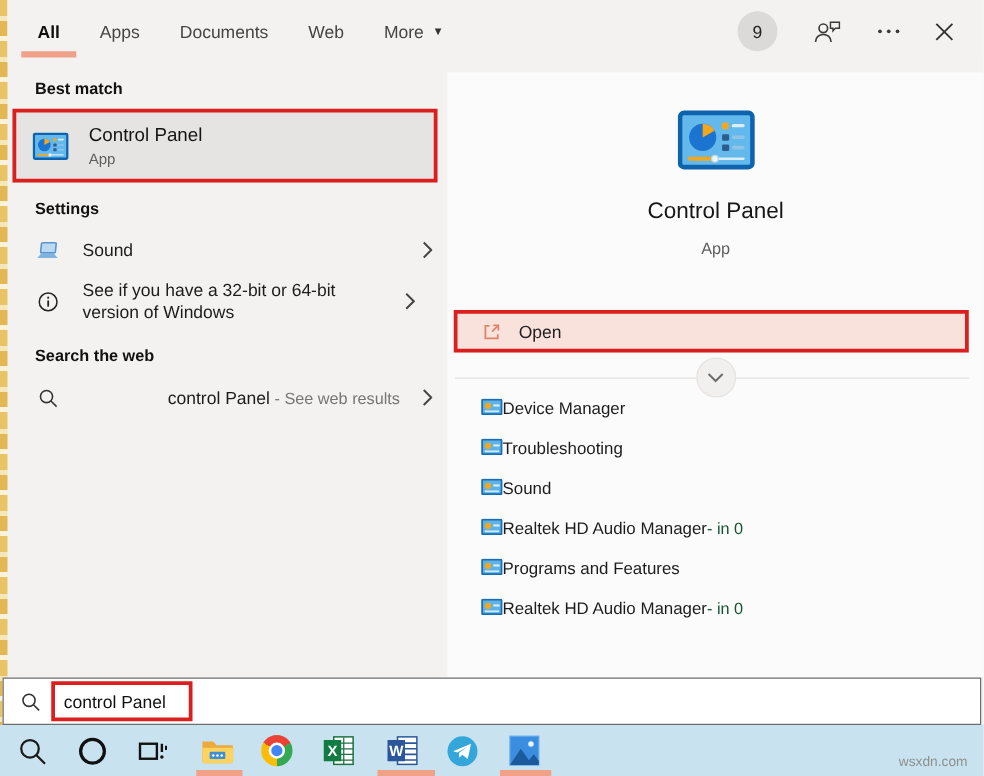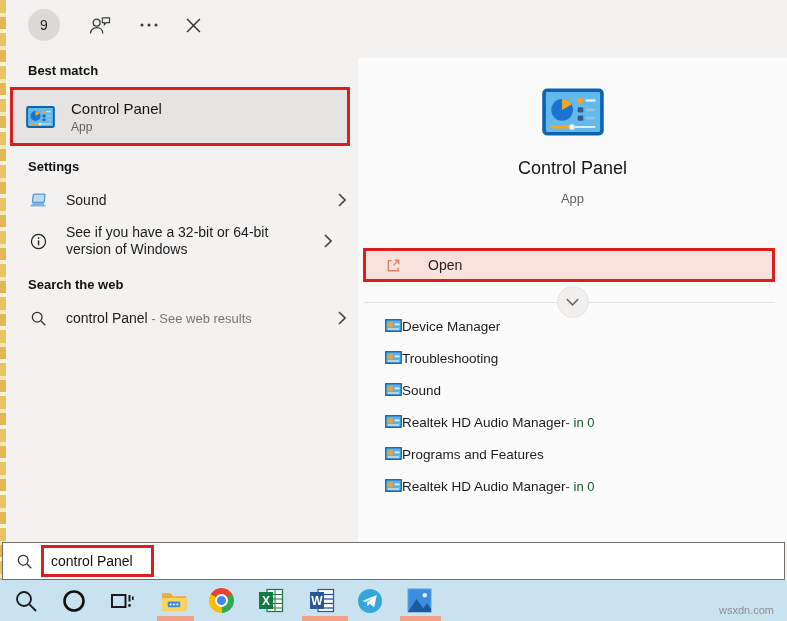--- a/index.html
+++ b/index.html
@@ -55,34 +55,34 @@
   .list-item {
     display:flex; align-items:center; height:36px;
     padding:0 14px 0 22px; gap:18px; cursor:pointer;
   }
   .list-item.tall { height:46px; }
   .li-icon { width:20px; display:flex; justify-content:center; flex:0 0 20px; }
   .li-label { font-size:14px; color:#1c1c1c; flex:1; line-height:1.2; }
   .li-gray { color:#767676; font-size:13px; }
   .chev { flex:0 0 8px; display:flex; }
   .settings-group { margin-top:8px; }
-  .web-group { margin-top:8px; }
+  .web-group { margin-top:8px;text-align:right; }
 
   
   .right-panel {
     position:absolute; left:358px; top:58px; right:0; bottom:79px;
     background:#fcfbfb; overflow:hidden;
   }
   .big-icon { display:block; margin:30px auto 0 auto; }
   .app-title { font-size:18px; color:#161616; text-align:center; margin-top:22px; font-weight:normal; }
   .app-sub { font-size:13px; color:#5f5f5f; text-align:center; margin-top:9px; }
   .open-row {
     margin:42px 12px 0 5px; height:34px;
     background:#f9e2dc; border:3px solid #da1f1e;
-    display:flex; align-items:center; padding-left:19px; gap:26px; cursor:pointer;
+    display:flex; align-items:center; padding-left:19px; gap:13px; cursor:pointer;
   }
   .open-label { font-size:14px; color:#201f1e; }
   .divider { position:relative; height:33px; margin-top:4px; }
   .divider::before {
     content:""; position:absolute; left:6px; right:12px; top:16px; height:1px; background:#e4e2e0;
   }
   .expand-btn {
     position:absolute; left:50%; transform:translateX(-50%); top:0;
     width:32px; height:32px; border-radius:50%;
     background:#f2f0ef; border:1px solid #e6e4e2;
@@ -135,20 +135,38 @@
   }
 </style>
 </head>
 <body>
 
 <div class="screen">
 
   <div class="left-strip"></div>
 
   <header class="topbar">
+    <nav class="tabs">
+      <div class="tab active">
+        <span class="tab-label">All</span>
+      </div>
+      <div class="tab">
+        <span class="tab-label">Apps</span>
+      </div>
+      <div class="tab">
+        <span class="tab-label">Documents</span>
+      </div>
+      <div class="tab">
+        <span class="tab-label">Web</span>
+      </div>
+      <div class="tab tab-more">
+        <span class="tab-label">More</span>
+        <span class="more-arrow">▼</span>
+      </div>
+    </nav>
     <div class="top-right">
       <div class="badge">9</div>
       <span class="top-ic">
         <svg width="25" height="21" viewBox="0 0 26 22">
           <circle cx="10" cy="8" r="3.6" fill="none" stroke="#3a3a3a" stroke-width="1.4"></circle>
           <path d="M3.5,19.5 c0,-4 3,-6.3 6.5,-6.3 s6.5,2.3 6.5,6.3" fill="none" stroke="#3a3a3a" stroke-width="1.4"></path>
           <path d="M16,3 h7.5 v5 h-3.4 l-2,2.2 v-2.2 h-2.1 z" fill="none" stroke="#3a3a3a" stroke-width="1.2"></path>
         </svg>
       </span>
       <span class="top-ic">

